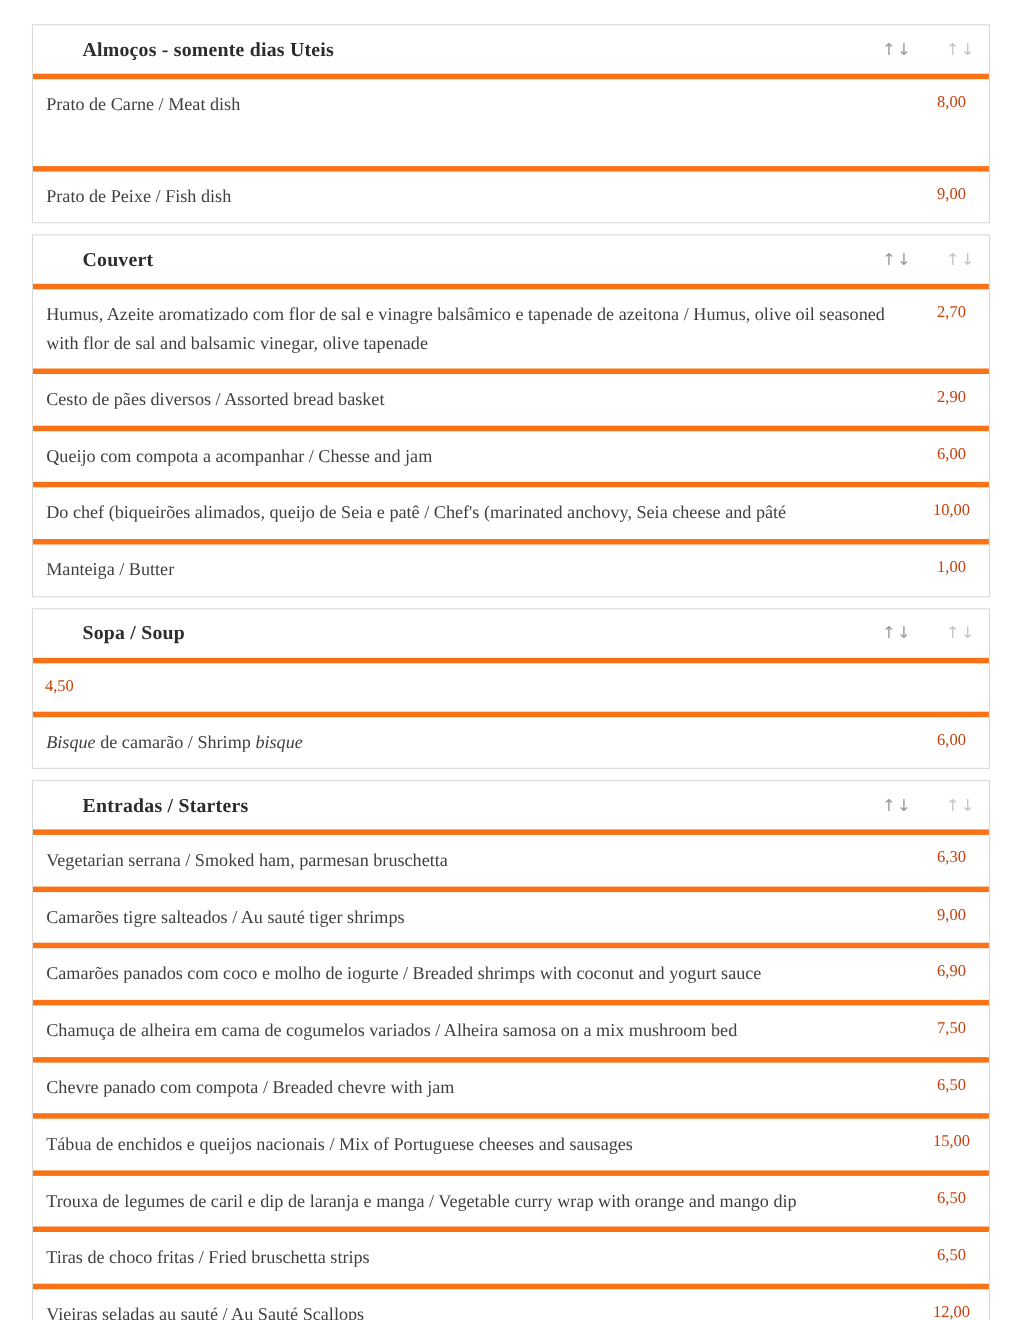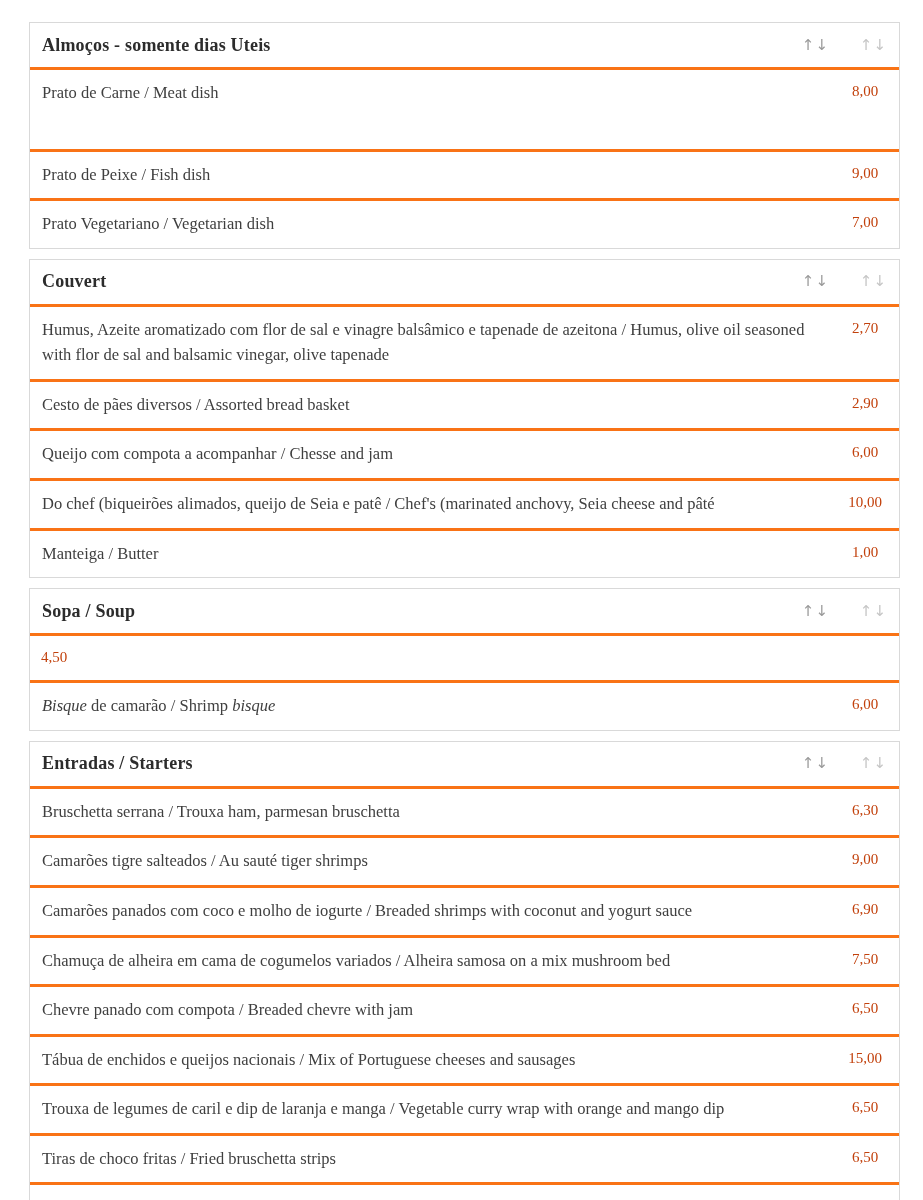--- a/index.html
+++ b/index.html
@@ -27,20 +27,21 @@
     align-items: center;
     padding: 10px 12px 10px 12px;
     min-height: 24px;
   }
   .section-title {
     flex: 1 1 auto;
     font-weight: bold;
     font-size: 18px;
     color: #2c2c2c;
     letter-spacing: 0.2px;
+    margin-left: 33px;
   }
   .sort-btn {
     font-family: "DejaVu Sans", sans-serif;
     font-size: 15px;
     line-height: 1;
     letter-spacing: 1px;
     cursor: pointer;
     user-select: none;
     white-space: nowrap;
   }
@@ -50,21 +51,21 @@
   }
   .sort-col2 {
     width: 58px;
     text-align: right;
     padding-right: 0;
     color: #c6c6c6;
   }
   .menu-row {
     display: flex;
     align-items: flex-start;
-    border-top: 3px solid #f97316;
+    border-top: 5px solid #f97316;
     padding: 10px 0 11px 0;
   }
   .menu-row.tall .cell-name {
     padding-bottom: 32px;
   }
   .cell-name {
     flex: 1 1 auto;
     padding-left: 12px;
     padding-right: 14px;
     font-size: 16.5px;
@@ -99,24 +100,20 @@
   <div class="menu-row tall">
     <span class="cell-name"><span>Prato de Carne / Meat dish</span></span>
     <span class="cell-price">8,00</span>
   </div>
 
   <div class="menu-row">
     <span class="cell-name"><span>Prato de Peixe / Fish dish</span></span>
     <span class="cell-price">9,00</span>
   </div>
 
-  <div class="menu-row">
-    <span class="cell-name"><span>Prato Vegetariano / Vegetarian dish</span></span>
-    <span class="cell-price">7,00</span>
-  </div>
 </div>
   </section>
 
   <section class="menu-section">
     <header class="section-header">
       <span class="section-title">Couvert</span>
       <span class="sort-btn sort-col1"><span class="glyph1">↑↓</span></span>
       <span class="sort-btn sort-col2"><span class="glyph2">↑↓</span></span>
     </header>
     <div>
@@ -166,21 +163,21 @@
   </section>
 
   <section class="menu-section">
     <header class="section-header">
       <span class="section-title">Entradas / Starters</span>
       <span class="sort-btn sort-col1"><span class="glyph1">↑↓</span></span>
       <span class="sort-btn sort-col2"><span class="glyph2">↑↓</span></span>
     </header>
     <div>
   <div class="menu-row">
-    <span class="cell-name"><span>Bruschetta serrana / Trouxa ham, parmesan bruschetta</span></span>
+    <span class="cell-name"><span>Vegetarian serrana / Smoked ham, parmesan bruschetta</span></span>
     <span class="cell-price">6,30</span>
   </div>
 
   <div class="menu-row">
     <span class="cell-name"><span>Camarões tigre salteados / Au sauté tiger shrimps</span></span>
     <span class="cell-price">9,00</span>
   </div>
 
   <div class="menu-row">
     <span class="cell-name"><span>Camarões panados com coco e molho de iogurte / Breaded shrimps with coconut and yogurt sauce</span></span>

